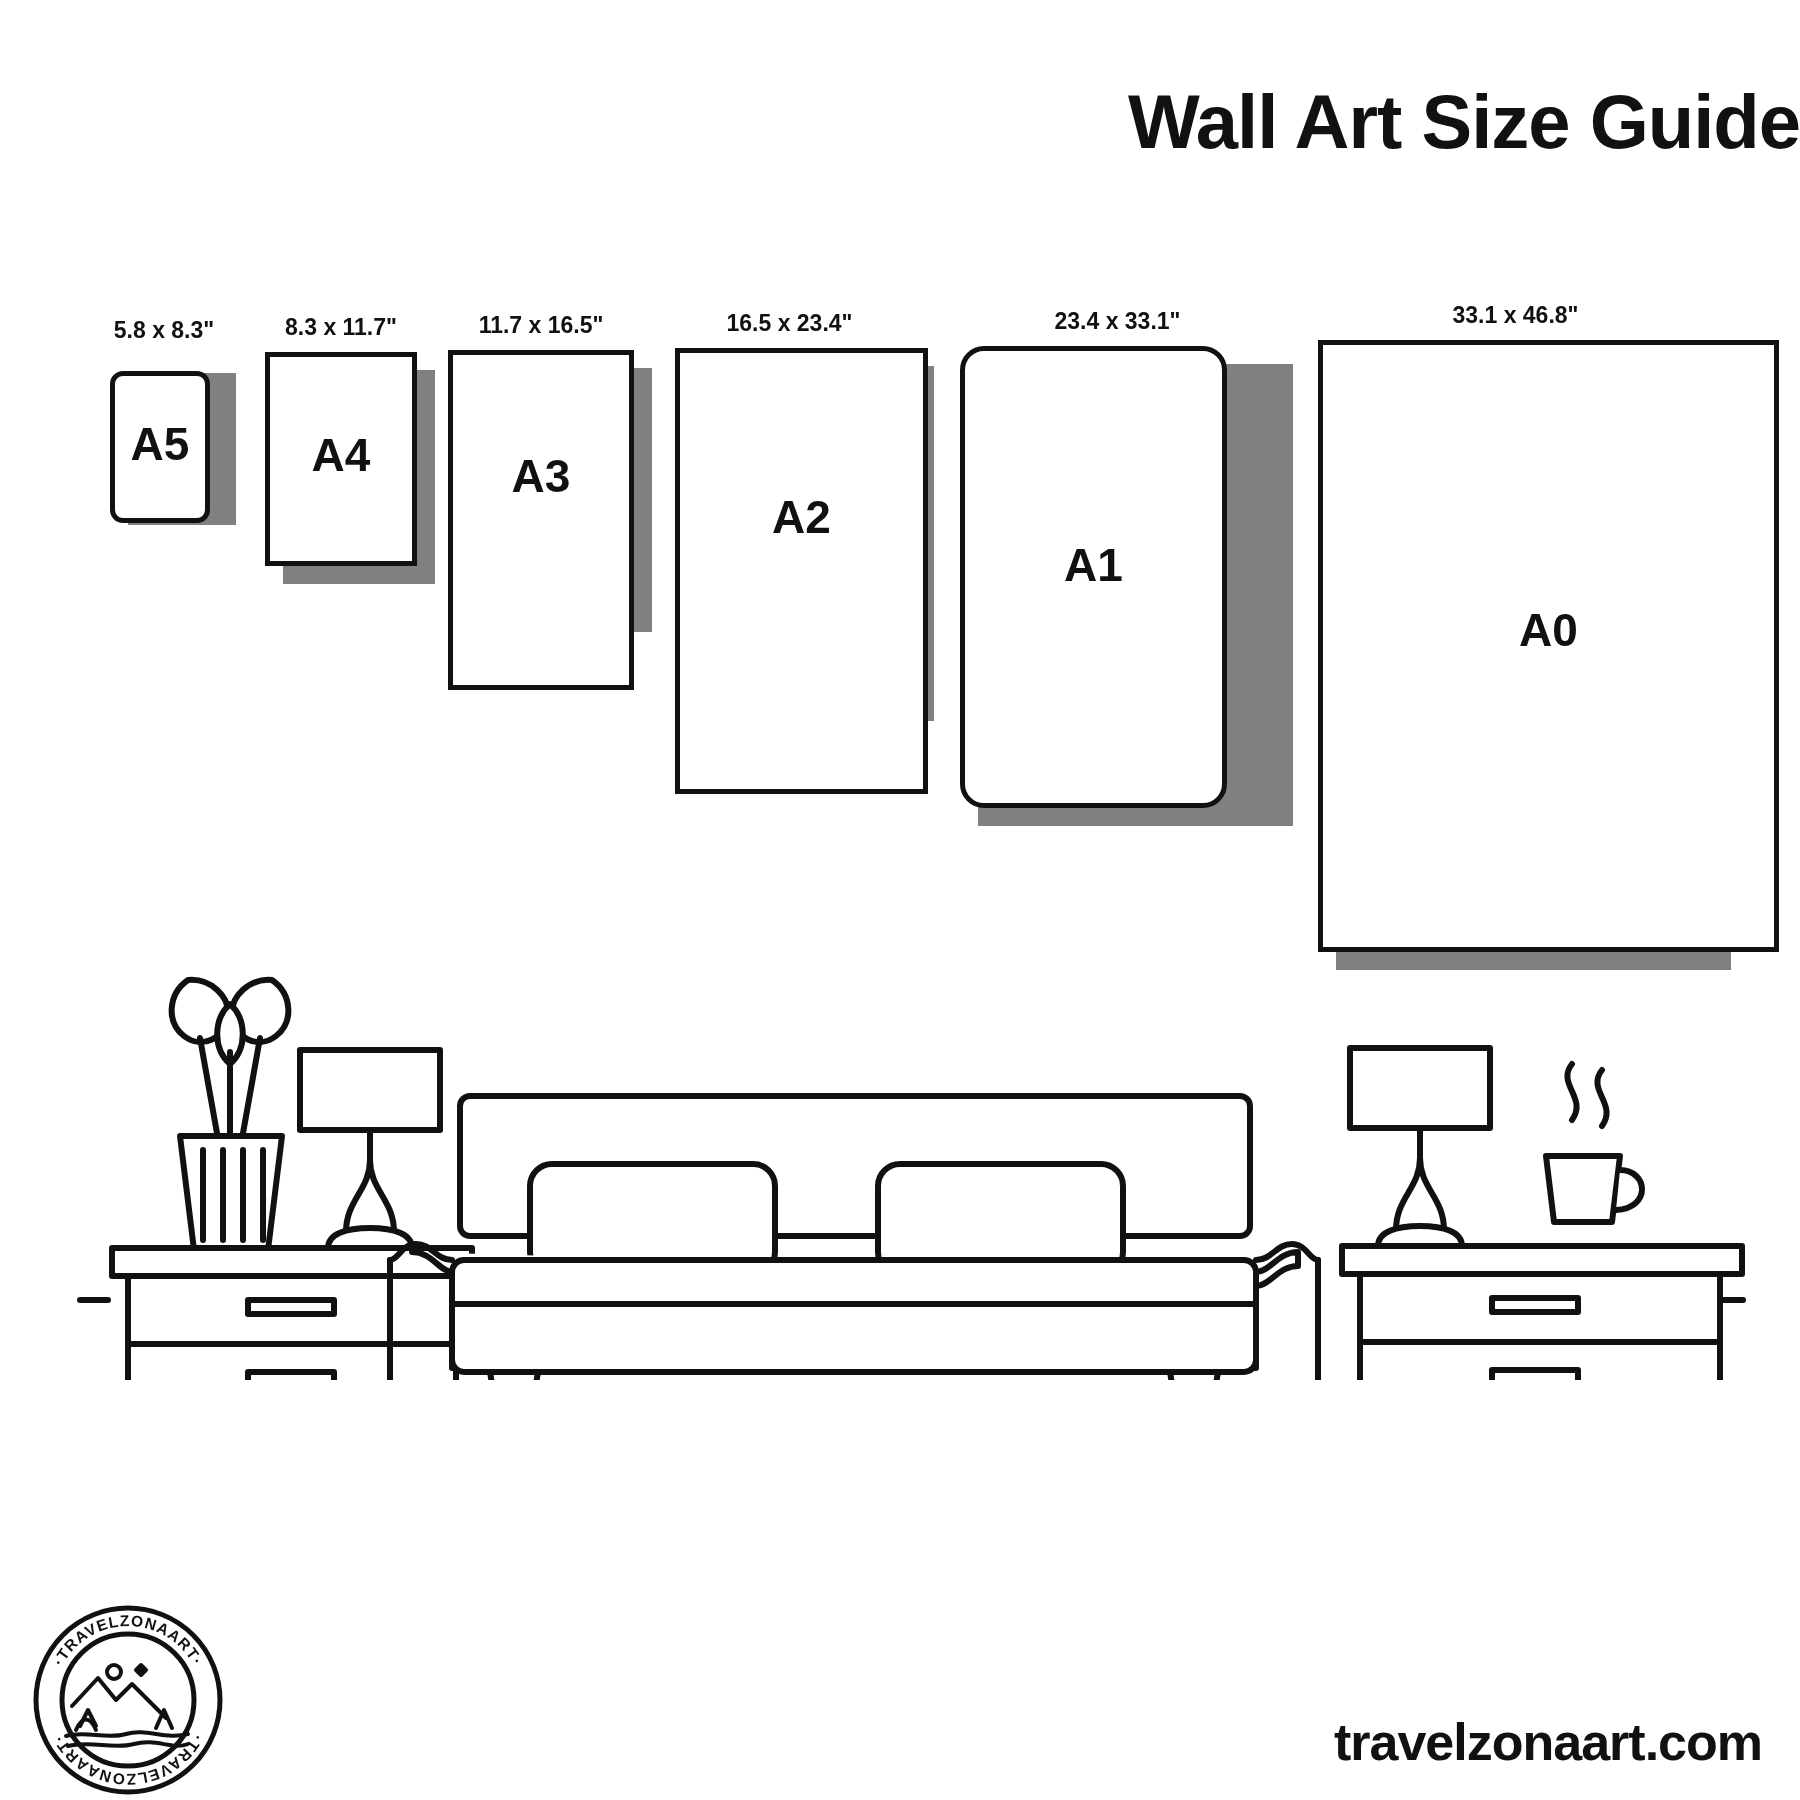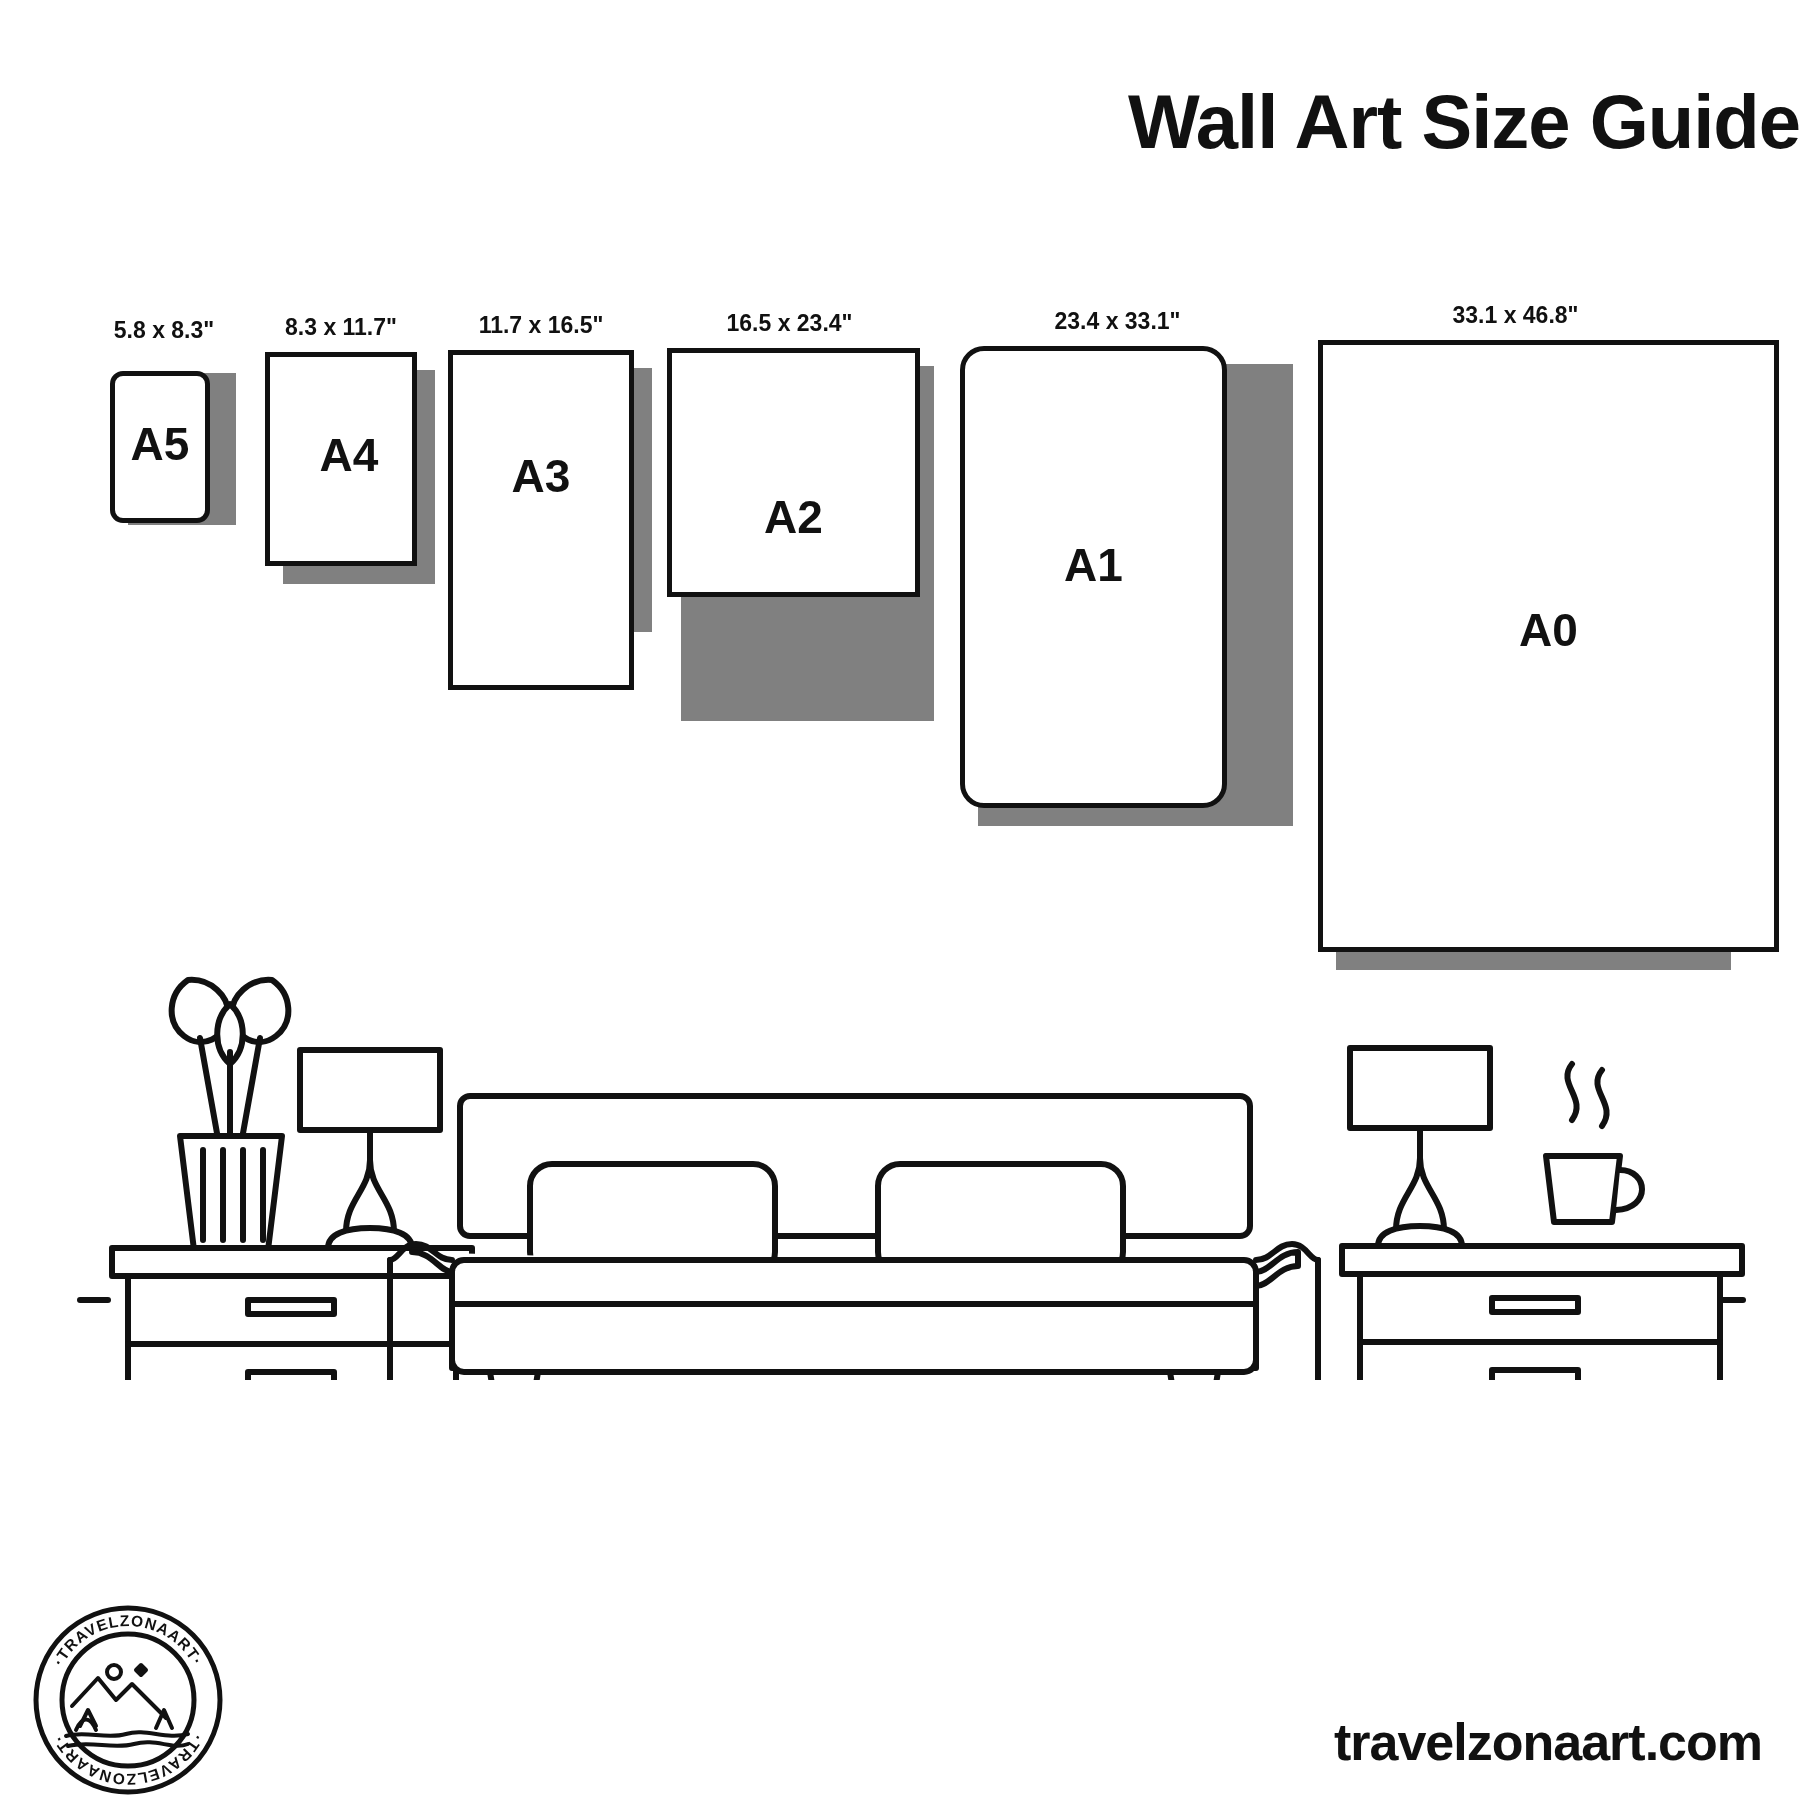--- a/index.html
+++ b/index.html
@@ -106,35 +106,35 @@
     <div class="frame-wrap" style="left: 110px; top: 355px; width: 108px; height: 152px;">
       <div class="frame-dim" style="left: -40px; top: -38px; width: 188px;">5.8 x 8.3"</div>
       <div class="frame-shadow" style="left: 18px; top: 18px; width: 108px; height: 152px; background: rgb(128, 128, 128);"></div>
       <div class="frame-box" style="left: 0px; top: 16px; width: 100px; height: 152px; border-radius: 13px;">
         <div class="frame-label" style="top: 41.44px;">A5</div>
       </div>
     </div>
     <div class="frame-wrap" style="left: 265px; top: 352px; width: 152px; height: 214px;">
       <div class="frame-dim" style="left: -40px; top: -38px; width: 232px;">8.3 x 11.7"</div>
       <div class="frame-shadow" style="left: 18px; top: 18px; width: 152px; height: 214px; background: rgb(128, 128, 128);"></div>
-      <div class="frame-box" style="left: 0px; top: 0px; width: 152px; height: 214px; padding-left: 8px;">
+      <div class="frame-box" style="left: 0px; top: 0px; width: 152px; height: 214px;">
         <div class="frame-label" style="top: 70.58px;">A4</div>
       </div>
     </div>
     <div class="frame-wrap" style="left: 448px; top: 350px; width: 186px; height: 264px;">
       <div class="frame-dim" style="left: -40px; top: -38px; width: 266px;">11.7 x 16.5"</div>
       <div class="frame-shadow" style="left: 18px; top: 18px; width: 186px; height: 264px; background: rgb(128, 128, 128);"></div>
       <div class="frame-box" style="left: 0px; top: 0px; width: 186px; height: 340px;">
         <div class="frame-label" style="top: 94.08px;">A3</div>
       </div>
     </div>
     <div class="frame-wrap" style="left: 663px; top: 348px; width: 253px; height: 355px;">
       <div class="frame-dim" style="left: -40px; top: -38px; width: 333px;">16.5 x 23.4"</div>
       <div class="frame-shadow" style="left: 18px; top: 18px; width: 253px; height: 355px; background: rgb(128, 128, 128);"></div>
-      <div class="frame-box" style="left: 4px; top: 0px; width: 253px; height: 249px;">
+      <div class="frame-box" style="left: 12px; top: 0px; width: 253px; height: 446px;">
         <div class="frame-label" style="top: 136.85px;">A2</div>
       </div>
     </div>
     <div class="frame-wrap" style="left: 960px; top: 346px; width: 315px; height: 462px;">
       <div class="frame-dim" style="left: -40px; top: -38px; width: 395px;">23.4 x 33.1"</div>
       <div class="frame-shadow" style="left: 18px; top: 18px; width: 315px; height: 462px; background: rgb(128, 128, 128);"></div>
       <div class="frame-box" style="left: 0px; top: 0px; width: 267px; height: 462px; border-radius: 24px;">
         <div class="frame-label" style="top: 187.14px;">A1</div>
       </div>
     </div>

